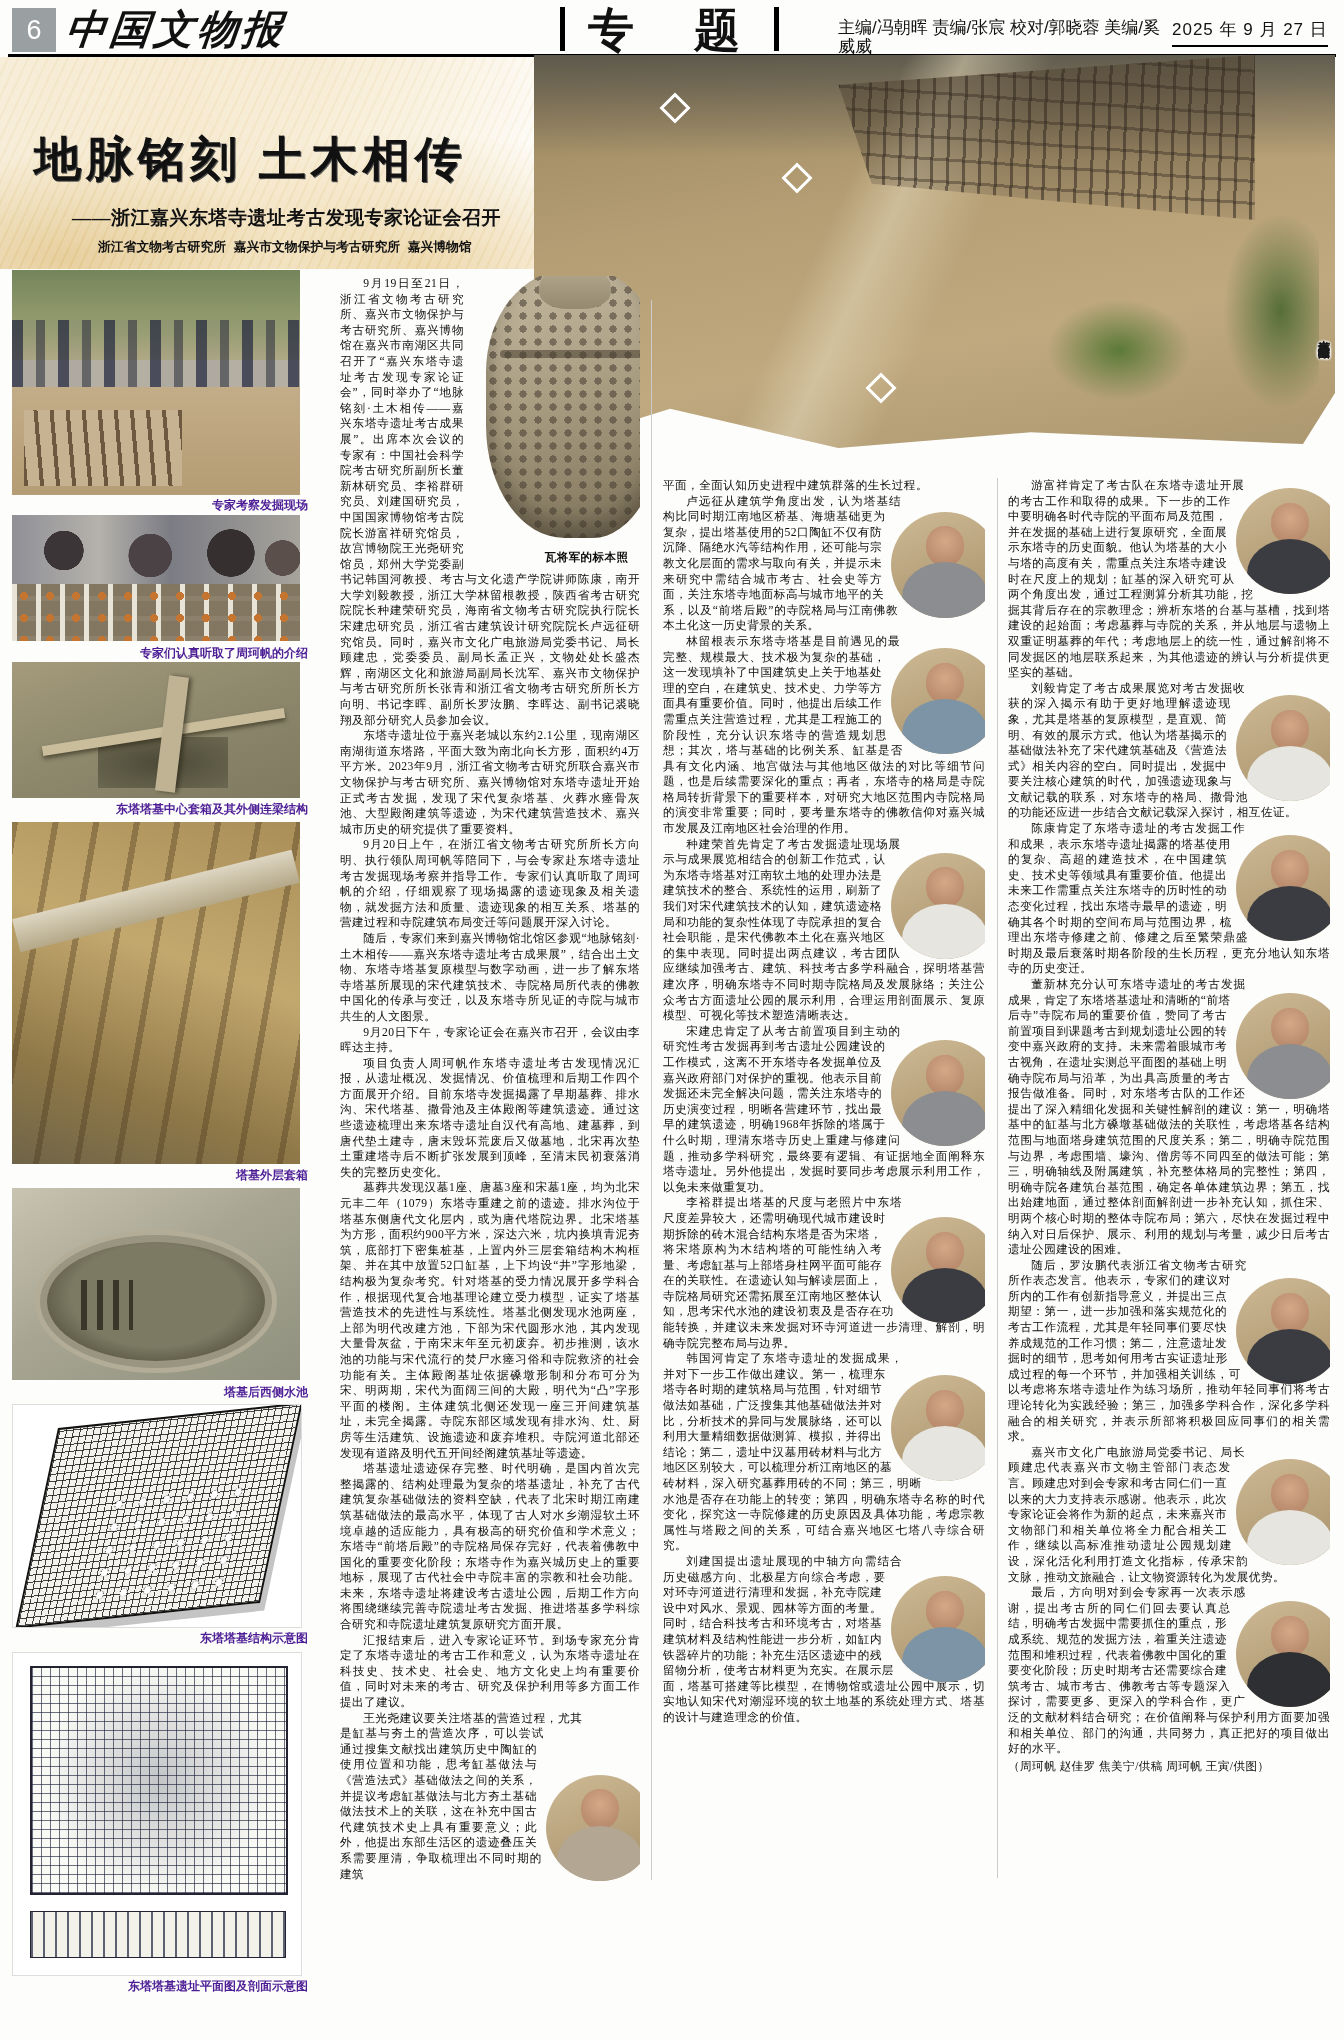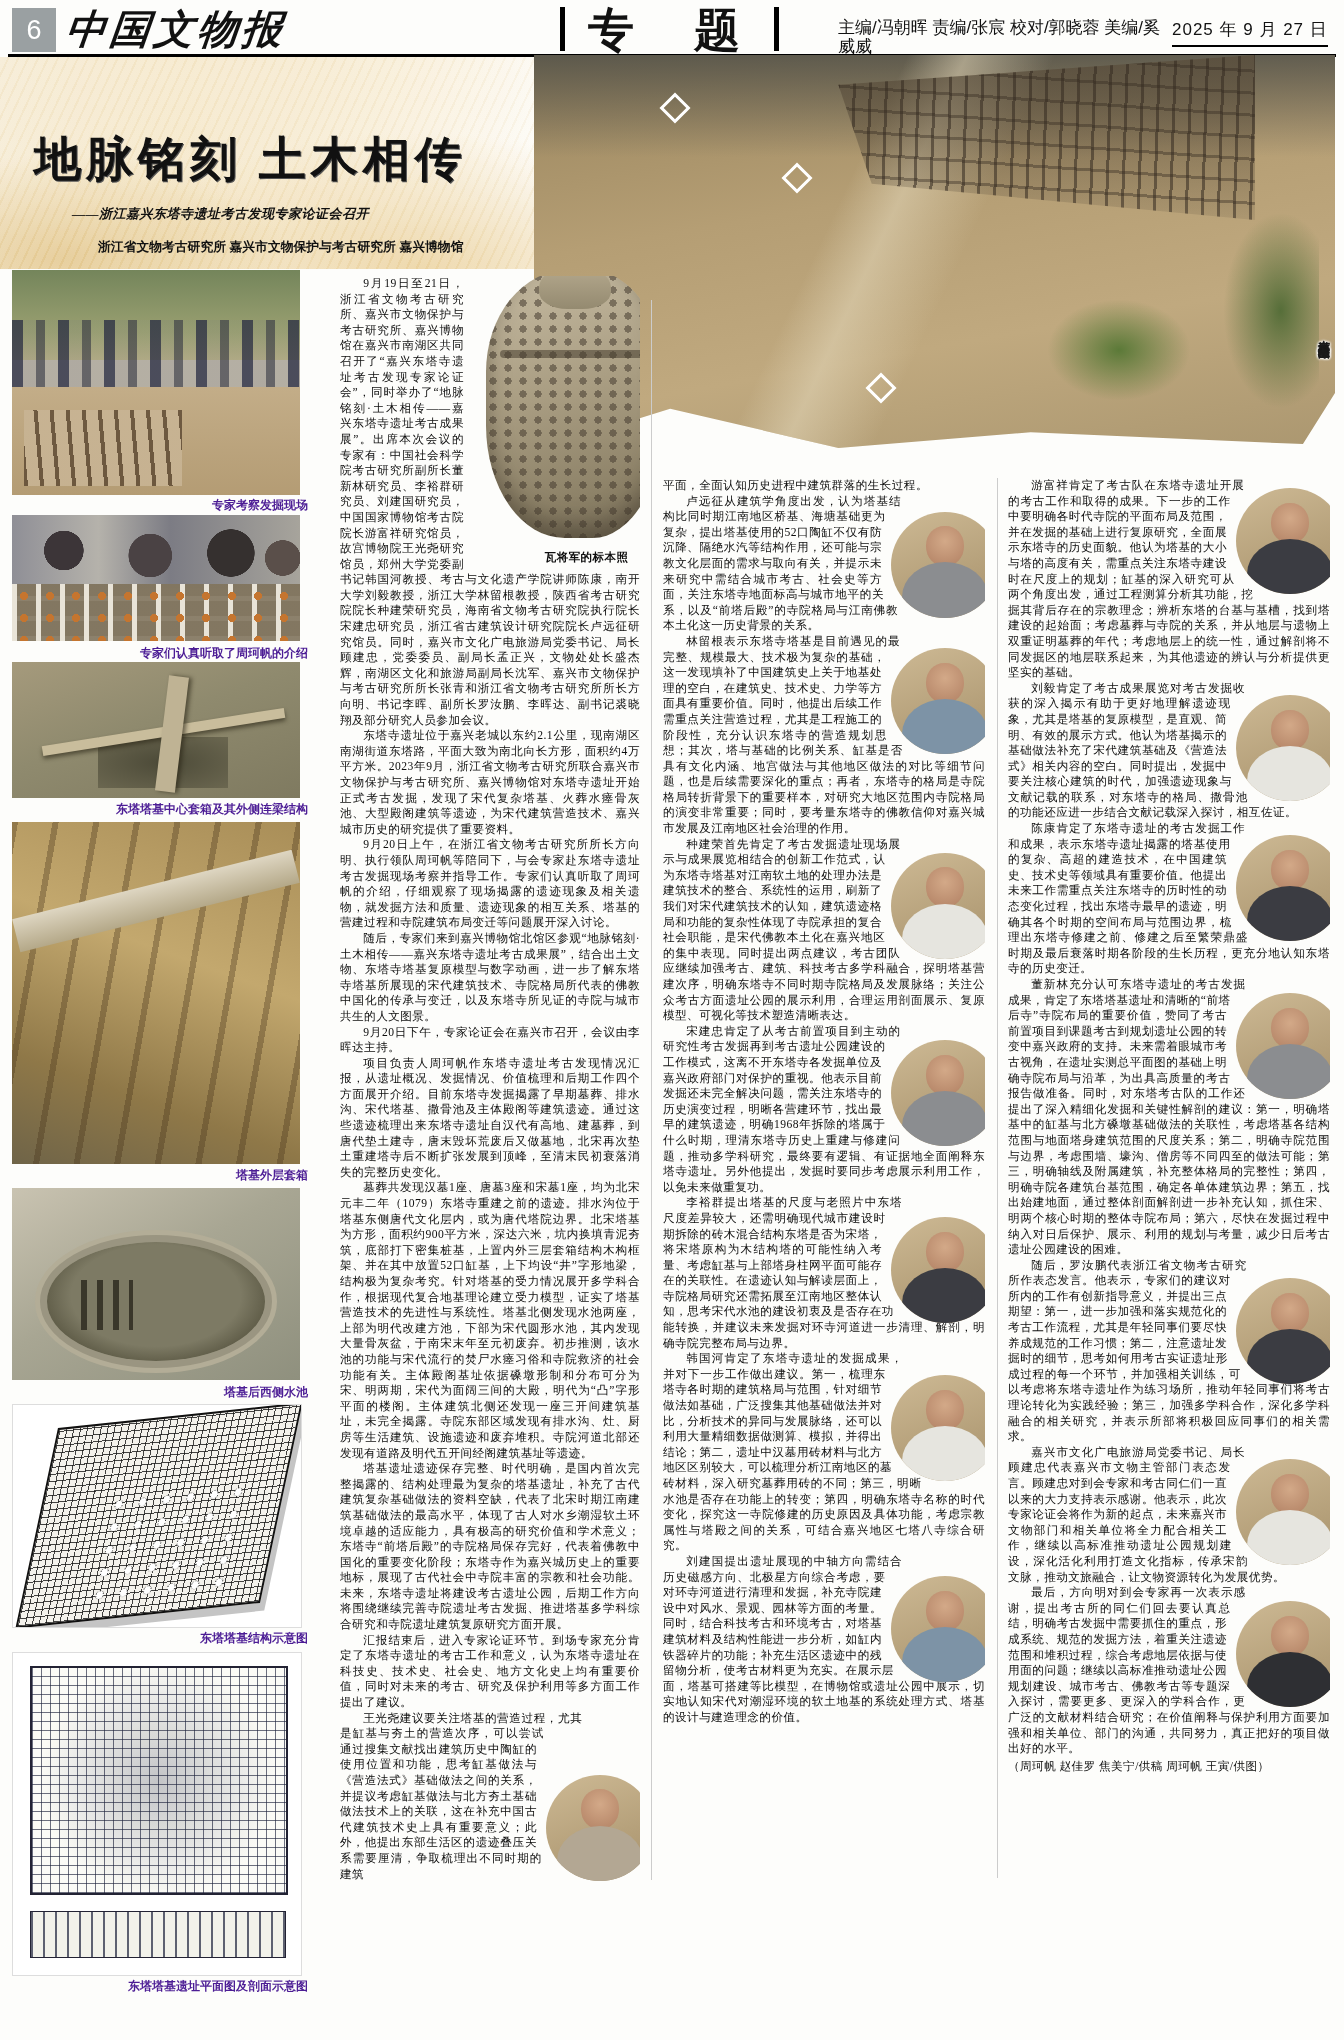--- a/index.html
+++ b/index.html
@@ -23,23 +23,23 @@
       background:
         radial-gradient(ellipse 320px 150px at 12% 95%, rgba(224,193,130,.85), rgba(224,193,130,0) 70%),
         radial-gradient(ellipse 420px 190px at 78% 100%, rgba(233,206,150,.9), rgba(233,206,150,0) 72%),
         radial-gradient(ellipse 500px 230px at 45% 10%, rgba(246,233,205,.9), rgba(246,233,205,0) 75%),
         linear-gradient(100deg,#f6ecd6 0%,#f3e4c2 35%,#faf3e3 70%,#ffffff 100%);}
   .hl-wash::before{content:"";position:absolute;inset:0;
       background:repeating-linear-gradient(115deg, rgba(255,255,255,.35) 0 7px, rgba(226,203,152,.25) 7px 9px);
       opacity:.45;}
   .hl-title{position:absolute;left:34px;top:128px;width:496px;font-size:47px;font-weight:900;letter-spacing:5px;
             font-family:"Liberation Serif",serif;text-shadow:1px 1px 0 #555;white-space:nowrap;}
-  .hl-sub{position:absolute;left:72px;top:205px;width:460px;font-size:13px;font-weight:bold;letter-spacing:.5px;white-space:nowrap;font-style:italic;}
+  .hl-sub{position:absolute;left:72px;top:205px;width:460px;font-size:19px;font-weight:bold;letter-spacing:.5px;white-space:nowrap;}
   .hl-orgs{position:absolute;left:98px;top:239px;width:430px;font-size:12.8px;font-weight:bold;
-           font-family:Liberation Sans, sans-serif;white-space:nowrap;}
+           font-family:Liberation Mono, monospace;white-space:nowrap;}
   
   .aerial{position:absolute;left:534px;top:55px;width:801px;height:393px;
       clip-path:polygon(0 0,100% 0,100% 86%,96% 99%,62% 96%,38% 100%,17% 90%,6% 97%,0 80%);
       background:
         linear-gradient(115deg, transparent 38%, rgba(226,214,184,.55) 44%, transparent 53%),
         linear-gradient(to bottom, rgba(72,74,70,.75), rgba(72,74,70,0) 26%),
         linear-gradient(170deg,#99855e,#b59e74 38%,#c0a97f 68%,#ab9770);}
   .aerial .dig{position:absolute;left:38%;top:0;width:52%;height:42%;
       background:
         repeating-linear-gradient(92deg, rgba(52,42,32,.55) 0 3px, transparent 3px 16px),
@@ -271,18 +271,18 @@
     <p>
       <span class="por s-grey" style="margin-top:16px"></span><span>董新林充分认可东塔寺遗址的考古发掘成果，肯定了东塔塔基遗址和清晰的“前塔后寺”寺院布局的重要价值，赞同了考古前置项目到课题考古到规划遗址公园的转变中嘉兴政府的支持。未来需着眼城市考古视角，在遗址实测总平面图的基础上明确寺院布局与沿革，为出具高质量的考古报告做准备。同时，对东塔考古队的工作还提出了深入精细化发掘和关键性解剖的建议：第一，明确塔基中的缸基与北方磉墩基础做法的关联性，考虑塔基各结构范围与地面塔身建筑范围的尺度关系；第二，明确寺院范围与边界，考虑围墙、壕沟、僧房等不同四至的做法可能；第三，明确轴线及附属建筑，补充整体格局的完整性；第四，明确寺院各建筑台基范围，确定各单体建筑边界；第五，找出始建地面，通过整体剖面解剖进一步补充认知，抓住宋、明两个核心时期的整体寺院布局；第六，尽快在发掘过程中纳入对日后保护、展示、利用的规划与考量，减少日后考古遗址公园建设的困难。</span>
     </p>
     <p>
       <span class="por s-dark" style="margin-top:20px"></span><span>随后，罗汝鹏代表浙江省文物考古研究所作表态发言。他表示，专家们的建议对所内的工作有创新指导意义，并提出三点期望：第一，进一步加强和落实规范化的考古工作流程，尤其是年轻同事们要尽快养成规范的工作习惯；第二，注意遗址发掘时的细节，思考如何用考古实证遗址形成过程的每一个环节，并加强相关训练，可以考虑将东塔寺遗址作为练习场所，推动年轻同事们将考古理论转化为实践经验；第三，加强多学科合作，深化多学科融合的相关研究，并表示所部将积极回应同事们的相关需求。</span>
     </p>
     <p>
       <span class="por s-white" style="margin-top:14px"></span><span>嘉兴市文化广电旅游局党委书记、局长顾建忠代表嘉兴市文物主管部门表态发言。顾建忠对到会专家和考古同仁们一直以来的大力支持表示感谢。他表示，此次专家论证会将作为新的起点，未来嘉兴市文物部门和相关单位将全力配合相关工作，继续以高标准推动遗址公园规划建设，深化活化利用打造文化指标，传承宋韵文脉，推动文旅融合，让文物资源转化为发展优势。</span>
     </p>
     <p>
-      <span class="por s-polo" style="margin-top:16px"></span><span>最后，方向明对到会专家再一次表示感谢，提出考古所的同仁们回去要认真总结，明确考古发掘中需要抓住的重点，形成系统、规范的发掘方法，着重关注遗迹范围和堆积过程，综合考虑地层依据与使用面的问题；继续以高标准推动遗址公园规划建设、城市考古、佛教考古等专题深入探讨，需要更多、更深入的学科合作，更广泛的文献材料结合研究；在价值阐释与保护利用方面要加强和相关单位、部门的沟通，共同努力，真正把好的项目做出好的水平。</span>
+      <span class="por s-polo" style="margin-top:16px"></span><span>最后，方向明对到会专家再一次表示感谢，提出考古所的同仁们回去要认真总结，明确考古发掘中需要抓住的重点，形成系统、规范的发掘方法，着重关注遗迹范围和堆积过程，代表着佛教中国化的重要变化阶段；历史时期考古还需要综合建筑考古、城市考古、佛教考古等专题深入探讨，需要更多、更深入的学科合作，更广泛的文献材料结合研究；在价值阐释与保护利用方面要加强和相关单位、部门的沟通，共同努力，真正把好的项目做出好的水平。</span>
     </p>
     <p class="credit">（周珂帆 赵佳罗 焦美宁/供稿 周珂帆 王寅/供图）</p>
   </div>
 
 </div>
 
 </body></html>

